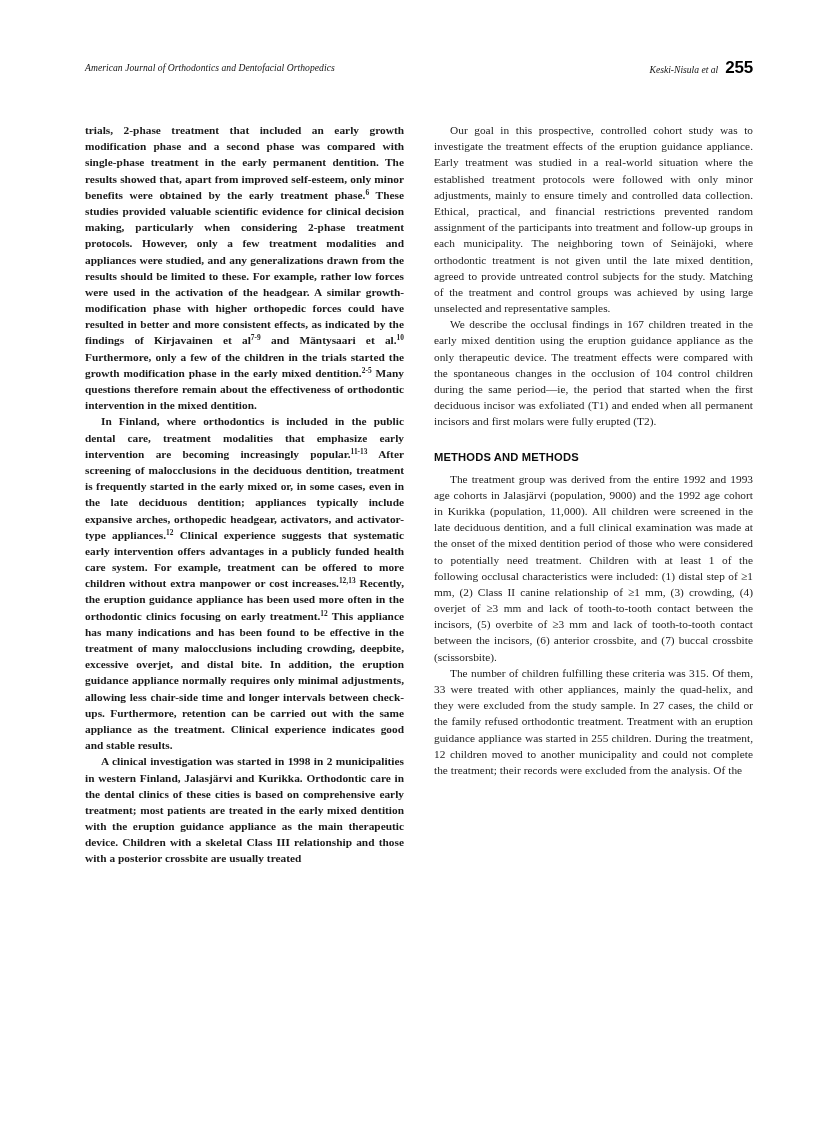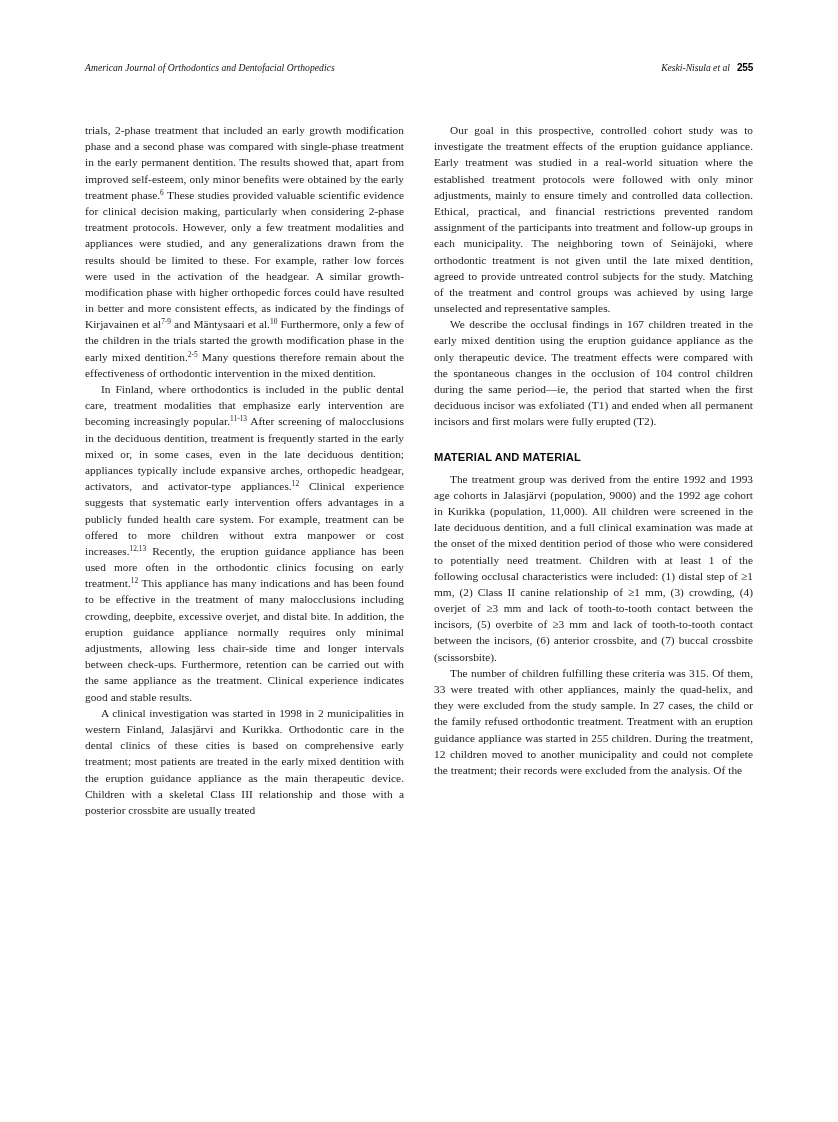--- a/index.html
+++ b/index.html
@@ -59,40 +59,40 @@
     line-height: 12.6px;
   }
   .rh-authors {
     font-style: italic;
     color: #141414;
     text-align: center;
   }
   .rh-pageno {
     font-family: "Liberation Sans", "DejaVu Sans", sans-serif;
     font-weight: bold;
-    font-size: 10px;
+    font-size: 17px;
     color: #000;
     margin-left: 7px;
     letter-spacing: -0.2px;
   }
 
   
   .columns {
     position: absolute;
     left: 85px;
     top: 122px;
     width: 668px;
     height: 940px;
   }
   .col {
     position: absolute;
     top: 0;
     width: 319px;
   }
-  .col-left  { left: 0; }
+  .col-left  { left: 0; font-weight: bold; }
   .col-right { left: 349px; }
 
   p.body-par {
     margin: 0;
     font-size: 11.35px;
     line-height: 16.18px;
     text-align: justify;
     text-justify: inter-word;
     hyphens: manual;
     -webkit-hyphens: manual;
@@ -142,21 +142,21 @@
           <p class="body-par indent">In Finland, where orthodontics is included in the public dental care, treatment modalities that emphasize early intervention are becoming increasingly popular.<sup>11-13</sup> After screening of malocclusions in the deciduous dentition, treatment is frequently started in the early mixed or, in some cases, even in the late deciduous dentition; appliances typically include expansive arches, orthopedic headgear, activators, and activator-type appliances.<sup>12</sup> Clinical experience suggests that systematic early intervention offers advantages in a publicly funded health care system. For example, treatment can be offered to more children without extra manpower or cost increases.<sup>12,13</sup> Recently, the eruption guidance appliance has been used more often in the orthodontic clinics focusing on early treatment.<sup>12</sup> This appliance has many indications and has been found to be effective in the treatment of many malocclusions including crowding, deepbite, excessive overjet, and distal bite. In addition, the eruption guidance appliance normally requires only minimal adjustments, allowing less chair-side time and longer intervals between check-ups. Furthermore, retention can be carried out with the same appliance as the treatment. Clinical experience indicates good and stable results.</p>
           <p class="body-par indent">A clinical investigation was started in 1998 in 2 municipalities in western Finland, Jalasjärvi and Kurikka. Orthodontic care in the dental clinics of these cities is based on comprehensive early treatment; most patients are treated in the early mixed dentition with the eruption guidance appliance as the main therapeutic device. Children with a skeletal Class III relationship and those with a posterior crossbite are usually treated</p>
         </div>
     </div>
 
     <div class="col col-right">
       <div>
           <p class="body-par indent">Our goal in this prospective, controlled cohort study was to investigate the treatment effects of the eruption guidance appliance. Early treatment was studied in a real-world situation where the established treatment protocols were followed with only minor adjustments, mainly to ensure timely and controlled data collection. Ethical, practical, and financial restrictions prevented random assignment of the participants into treatment and follow-up groups in each municipality. The neighboring town of Seinäjoki, where orthodontic treatment is not given until the late mixed dentition, agreed to provide untreated control subjects for the study. Matching of the treatment and control groups was achieved by using large unselected and representative samples.</p>
           <p class="body-par indent">We describe the occlusal findings in 167 children treated in the early mixed dentition using the eruption guidance appliance as the only therapeutic device. The treatment effects were compared with the spontaneous changes in the occlusion of 104 control children during the same period—ie, the period that started when the first deciduous incisor was exfoliated (T1) and ended when all permanent incisors and first molars were fully erupted (T2).</p>
         </div>
-      <h2 class="section-head">MATERIAL AND MATERIAL</h2>
+      <h2 class="section-head">METHODS AND METHODS</h2>
       <div>
           <p class="body-par indent">The treatment group was derived from the entire 1992 and 1993 age cohorts in Jalasjärvi (population, 9000) and the 1992 age cohort in Kurikka (population, 11,000). All children were screened in the late deciduous dentition, and a full clinical examination was made at the onset of the mixed dentition period of those who were considered to potentially need treatment. Children with at least 1 of the following occlusal characteristics were included: (1) distal step of ≥1 mm, (2) Class II canine relationship of ≥1 mm, (3) crowding, (4) overjet of ≥3 mm and lack of tooth-to-tooth contact between the incisors, (5) overbite of ≥3 mm and lack of tooth-to-tooth contact between the incisors, (6) anterior crossbite, and (7) buccal crossbite (scissorsbite).</p>
           <p class="body-par indent">The number of children fulfilling these criteria was 315. Of them, 33 were treated with other appliances, mainly the quad-helix, and they were excluded from the study sample. In 27 cases, the child or the family refused orthodontic treatment. Treatment with an eruption guidance appliance was started in 255 children. During the treatment, 12 children moved to another municipality and could not complete the treatment; their records were excluded from the analysis. Of the</p>
         </div>
     </div>
 
   </div>
 
 </div>
 

